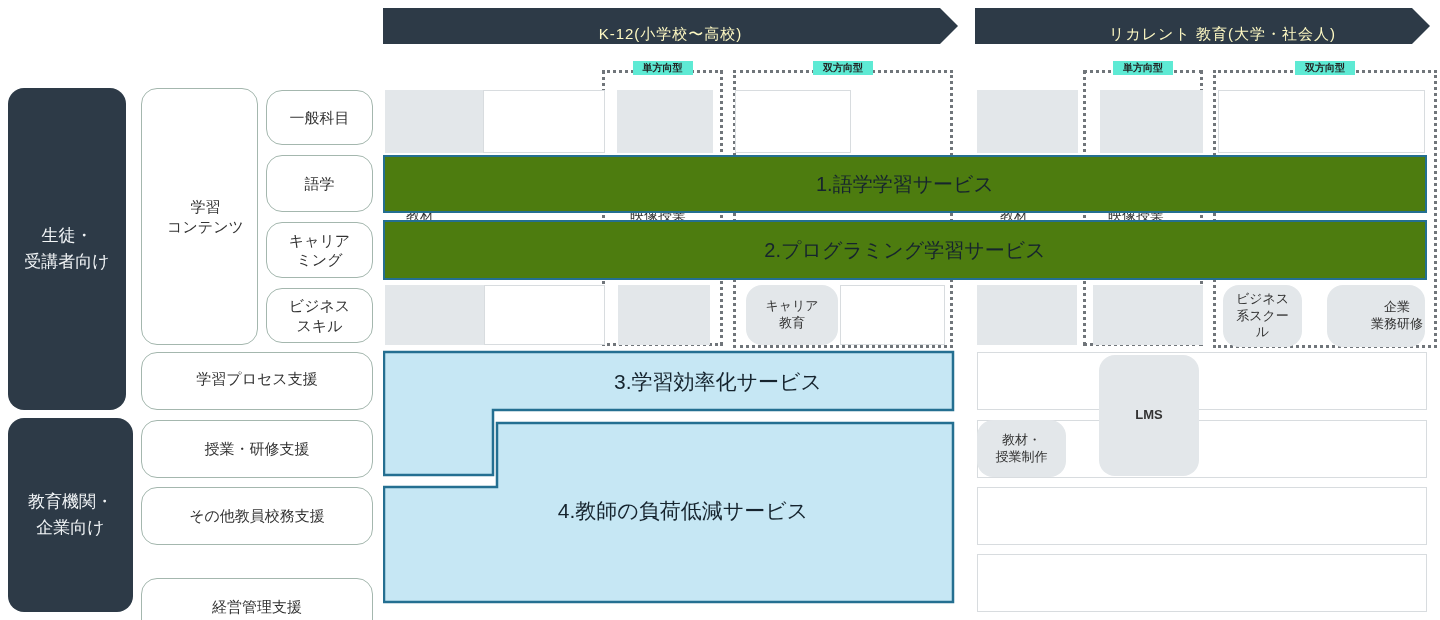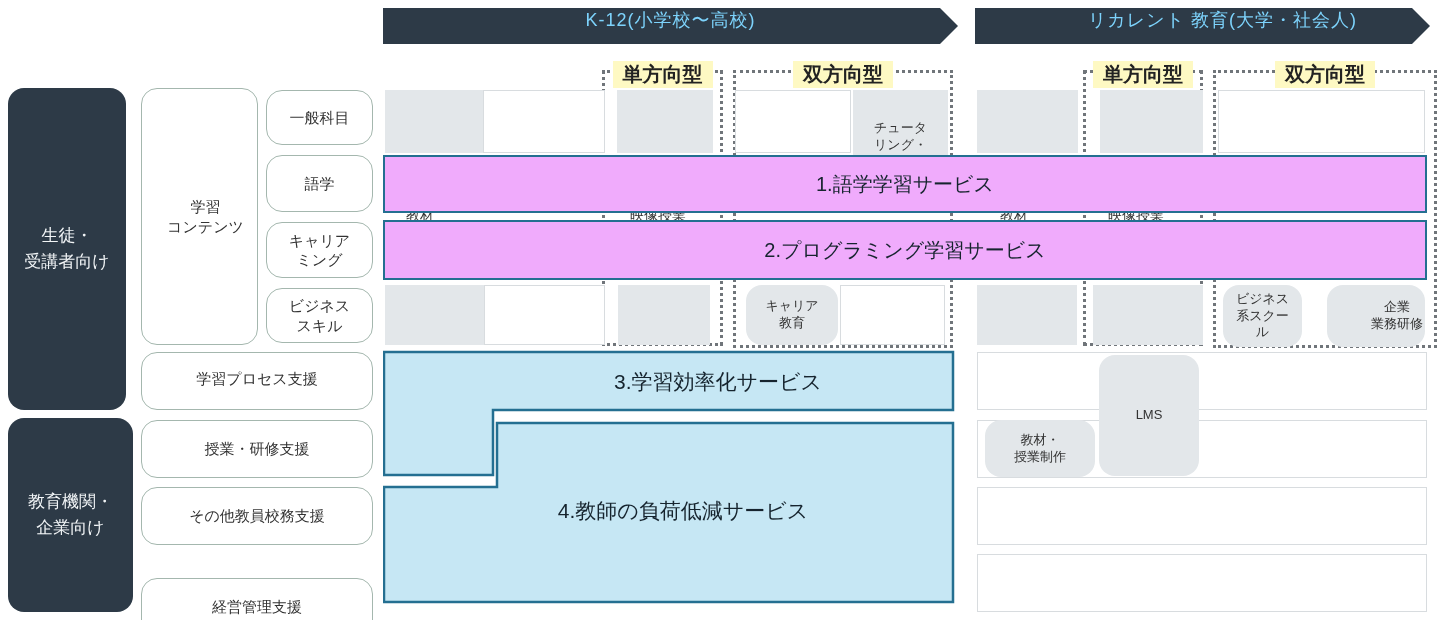--- a/index.html
+++ b/index.html
@@ -5,41 +5,41 @@
   html,body{margin:0;padding:0;background:#fff;}
   #stage{
     position:relative;width:1440px;height:620px;background:#fff;overflow:hidden;
     font-family:"Liberation Sans","DejaVu Sans",sans-serif;color:#2b2b2b;
   }
   .abs{position:absolute;box-sizing:border-box;}
   .center{display:flex;align-items:center;justify-content:center;text-align:center;border-radius:16px;}
   .ml{white-space:pre-line;}
   
   .banner{
-    background:#2d3a47;color:#7dd3fc;font-size:18px;letter-spacing:1px;
+    background:#2d3a47;color:#fef9c3;font-size:15px;letter-spacing:1px;
     clip-path:polygon(0 0, calc(100% - 18px) 0, 100% 50%, calc(100% - 18px) 100%, 0 100%);
-    display:flex;align-items:flex-start;justify-content:center;
+    display:flex;align-items:flex-end;justify-content:center;
   }
   
   .dotted{border:3px dotted #70757a;}
   .dotted-label{
     position:absolute;top:-12px;left:50%;transform:translateX(-50%);
-    background:#fef9c3;padding:0 10px;font-size:20px;font-weight:bold;color:#222;white-space:nowrap;
+    background:#5eead4;padding:0 10px;font-size:10px;font-weight:bold;color:#222;white-space:nowrap;
   }
   
   .navy{background:#2d3a47;color:#f2f5f7;font-size:17px;line-height:1.55;}
   
   .cat{background:#fff;border:1px solid #a4b7ae;font-size:15px;line-height:1.3;color:#333;}
   
   .gcell{background:#e3e7ea;}
   .wcell{background:#fff;border:1px solid #d8dcdf;}
   .cell-label{font-size:13px;line-height:1.3;color:#333;}
   
   .band{
-    background:#f0abfc;border:2px solid #246f91;
+    background:#4d7c0f;border:2px solid #246f91;
     display:flex;align-items:center;justify-content:center;
     font-size:20px;color:#16242e;
   }
   svg text{font-family:"Liberation Sans","DejaVu Sans",sans-serif;fill:#16242e;}
   
   .frag{position:absolute;top:212px;height:8px;overflow:hidden;font-size:14px;color:#333;}
   .frag span{display:block;margin-top:-5px;white-space:nowrap;}
 </style>
 </head>
 <body>
@@ -103,24 +103,20 @@
     <span>その他教員校務支援</span>
   </div>
   <div class="abs cat center" style="left:141px;top:554px;width:232px;height:58px;margin-top:24px;">
     <span>経営管理支援</span>
   </div>
 
   <div class="abs gcell" style="left:385px;top:90px;width:98px;height:63px;"></div>
   <div class="abs wcell" style="left:483px;top:90px;width:122px;height:63px;"></div>
   <div class="abs gcell" style="left:617px;top:90px;width:96px;height:63px;"></div>
   <div class="abs wcell" style="left:735px;top:90px;width:116px;height:63px;"></div>
-  <div class="abs gcell" style="left:853px;top:90px;width:95px;height:65px;display:flex;align-items:flex-end;justify-content:center;overflow:hidden;">
-    <span class="ml cell-label" style="padding-bottom:1px;">チュータ
-リング・</span>
-  </div>
   <div class="abs gcell" style="left:977px;top:90px;width:101px;height:63px;"></div>
   <div class="abs gcell" style="left:1100px;top:90px;width:103px;height:63px;"></div>
   <div class="abs wcell" style="left:1218px;top:90px;width:207px;height:63px;"></div>
 
   <div class="frag" style="left:406px;width:62px;">
     <span>教材</span>
   </div>
   <div class="frag" style="left:630px;width:70px;">
     <span>映像授業</span>
   </div>
@@ -149,25 +145,25 @@
   <div class="abs gcell center" style="left:1327px;top:285px;width:98px;height:62px;padding-left:42px;">
     <span class="ml cell-label">企業
 業務研修</span>
   </div>
 
   <div class="abs wcell" style="left:977px;top:352px;width:450px;height:58px;"></div>
   <div class="abs wcell" style="left:977px;top:420px;width:450px;height:58px;"></div>
   <div class="abs wcell" style="left:977px;top:487px;width:450px;height:58px;"></div>
   <div class="abs wcell" style="left:977px;top:554px;width:450px;height:58px;"></div>
 
-  <div class="abs gcell center" style="left:977px;top:420px;width:110px;height:57px;margin-left:8px;">
+  <div class="abs gcell center" style="left:977px;top:420px;width:89px;height:57px;">
     <span class="ml cell-label">教材・
 授業制作</span>
   </div>
-  <div class="abs gcell center" style="left:1099px;top:355px;width:100px;height:121px;">
+  <div class="abs gcell center" style="left:1099px;top:355px;width:100px;height:121px;font-weight:bold;">
     <span class="cell-label">LMS</span>
   </div>
 
   <div class="abs band" style="left:383px;top:155px;width:1044px;height:58px;">
     <span>1.語学学習サービス</span>
   </div>
 
   <div class="abs band" style="left:383px;top:220px;width:1044px;height:60px;">
     <span>2.プログラミング学習サービス</span>
   </div>

